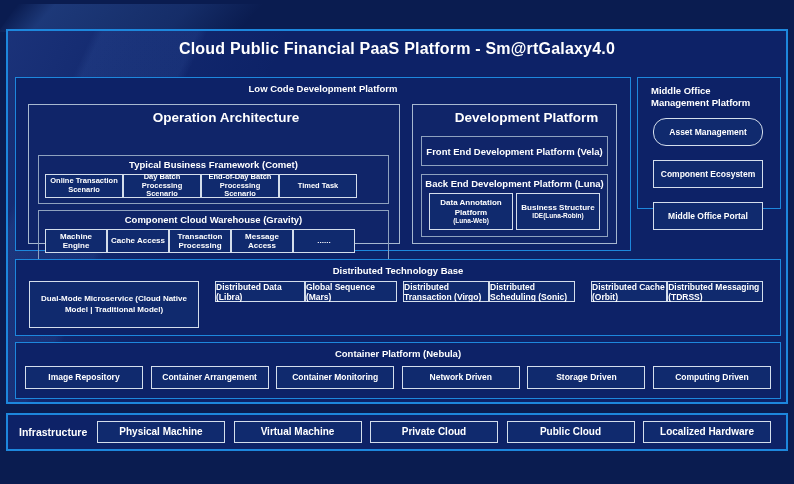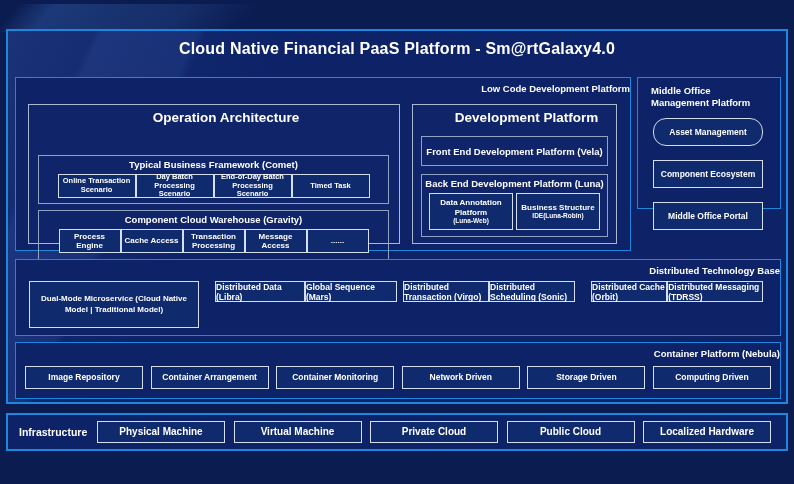--- a/index.html
+++ b/index.html
@@ -40,40 +40,40 @@
   }
   .page-title{
     position:absolute;top:9px;left:0;right:0;
     text-align:center;font-size:16px;letter-spacing:0.2px;
   }
   .section{
     position:absolute;
     border:1.5px solid var(--azure);
     background:var(--panel);
   }
-  .sec-label{text-align:right;font-size:9.5px;padding-top:5px;}
+  .sec-label{text-align:center;font-size:9.5px;padding-top:5px;}
 
   
   .low-code{left:7px;top:46px;width:616px;height:174px;}
   .subpanel{
     position:absolute;border:1px solid var(--gray-border);
     background:rgba(255,255,255,0.015);
     padding-left:24px;
   }
   .op-arch{left:12px;top:26px;width:372px;height:140px;}
   .big-title{font-size:13.5px;text-align:center;padding-top:5px;}
   .inner-group{
     position:absolute;left:9px;right:10px;
     border:1px solid var(--gray-border2);
     margin-top:23px;
   }
   .comet{top:27px;height:49px;}
   .gravity{top:82px;height:51px;}
   .group-title{font-size:9.5px;text-align:center;padding-top:3px;}
-  .row{display:flex;justify-content:center;padding:4px 6px 0;}
+  .row{display:flex;justify-content:flex-start;padding:4px 6px 0;}
   .leaf{
     border:1px solid var(--white-border);
     background:var(--leaf-bg);
     display:flex;align-items:center;justify-content:center;
     text-align:center;line-height:1.15;
   }
   .comet .leaf{width:78px;height:24px;font-size:7.5px;padding:0 3px;}
   .gravity .leaf{width:62px;height:24px;font-size:8px;padding:0 2px;}
 
   
@@ -130,42 +130,42 @@
   .infra-label{font-size:10.5px;margin-left:11px;width:78px;flex:none;}
   .infra-row{display:flex;justify-content:space-between;flex:1;margin-right:15px;}
   .infra-row .leaf{width:128px;height:22px;font-size:10px;}
 </style>
 </head>
 <body>
 
 <div class="bg-streak"></div>
 
 <div class="main-frame">
-  <div class="page-title">Cloud Native Financial PaaS Platform - Sm@rtGalaxy4.0</div>
+  <div class="page-title">Cloud Public Financial PaaS Platform - Sm@rtGalaxy4.0</div>
 
   <div class="section low-code">
     <div class="sec-label">Low Code Development Platform</div>
 
     <div class="subpanel op-arch">
       <div class="big-title">Operation Architecture</div>
 
       <div class="inner-group comet">
         <div class="group-title">Typical Business Framework (Comet)</div>
         <div class="row">
           <div class="leaf">Online Transaction Scenario</div>
           <div class="leaf">Day Batch Processing Scenario</div>
           <div class="leaf">End-of-Day Batch Processing Scenario</div>
           <div class="leaf">Timed Task</div>
         </div>
       </div>
 
       <div class="inner-group gravity">
         <div class="group-title">Component Cloud Warehouse (Gravity)</div>
         <div class="row">
-          <div class="leaf">Process Engine</div>
+          <div class="leaf">Machine Engine</div>
           <div class="leaf">Cache Access</div>
           <div class="leaf">Transaction Processing</div>
           <div class="leaf">Message Access</div>
           <div class="leaf">......</div>
         </div>
       </div>
     </div>
 
     <div class="subpanel dev-plat">
       <div class="big-title">Development Platform</div>

